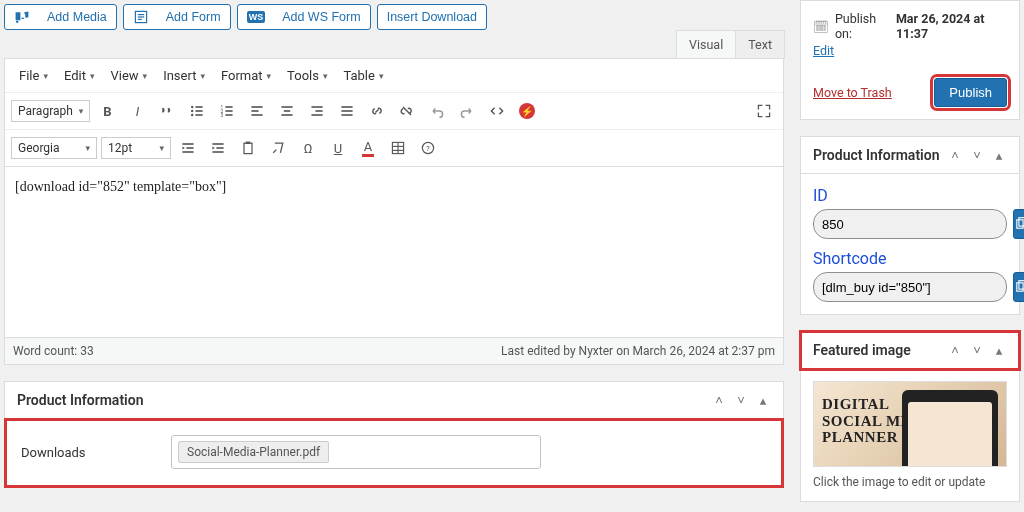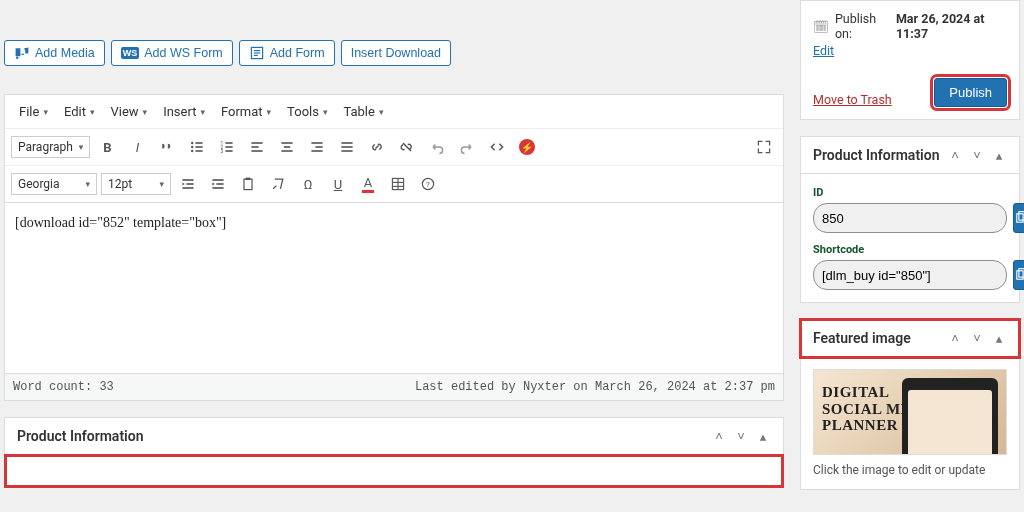--- a/index.html
+++ b/index.html
@@ -3,21 +3,21 @@
 <meta charset="utf-8">
 <style>
   * { box-sizing: border-box; margin: 0; padding: 0; }
   body { font-family: -apple-system, BlinkMacSystemFont, "Segoe UI", Roboto, sans-serif; font-size: 13px; color: #333; background: #f0f0f1; width: 1024px; height: 512px; overflow: hidden; }
   .wrap { display: flex; gap: 16px; padding: 0 4px; }
   .main { flex: 1; min-width: 0; }
   .sidebar { width: 220px; flex-shrink: 0; }
 
   
   .media-bar { display: flex; gap: 6px; padding: 4px 0 6px; }
-  .media-btn { display: inline-flex; align-items: center; gap: 5px; padding: 4px 9px; border: 1px solid #2271b1; border-radius: 3px; background: #fff; color: #2271b1; font-size: 12.5px; cursor: pointer; margin-top: 36px; }
+  .media-btn { display: inline-flex; align-items: center; gap: 17px; padding: 4px 9px; border: 1px solid #2271b1; border-radius: 3px; background: #fff; color: #2271b1; font-size: 12.5px; cursor: pointer; }
   .media-btn .mi { width: 16px; height: 16px; display: inline-flex; align-items: center; justify-content: center; }
   .ws-badge { background: #2271b1; color: #fff; font-size: 9px; font-weight: 700; padding: 1px 2px; border-radius: 2px; }
 
   
   .editor-card { background: #fff; border: 1px solid #dcdcde; position: relative; }
   .ed-tabs { position: absolute; right: -1px; top: -28px; display: flex; }
   .ed-tab { padding: 6px 12px; border: 1px solid #dcdcde; background: #eee; font-size: 12.5px; color: #555; cursor: pointer; }
   .ed-tab.active { background: #f6f7f7; border-bottom-color: #f6f7f7; }
   .ed-tab + .ed-tab { border-left: none; }
 
@@ -27,21 +27,21 @@
   .tb-menu { display: flex; gap: 0; }
   .tb-menu-item { padding: 4px 8px; color: #333; cursor: pointer; font-size: 13px; display: inline-flex; align-items: center; gap: 4px; }
   .caret { font-size: 9px; color: #666; }
   .tb-select { border: 1px solid #ccc; background: #fff; padding: 3px 6px; font-size: 12px; display: inline-flex; align-items: center; gap: 6px; min-width: 78px; justify-content: space-between; cursor: pointer; }
   .tb-btn { width: 26px; height: 26px; display: inline-flex; align-items: center; justify-content: center; color: #555; cursor: pointer; border-radius: 2px; }
   .tb-btn svg { width: 16px; height: 16px; }
   .tb-right { margin-left: auto; display: flex; gap: 4px; }
   .red-ball { width: 16px; height: 16px; border-radius: 50%; background: #d63638; display: inline-flex; align-items: center; justify-content: center; color: #fff; font-size: 10px; font-weight: bold; }
 
   .editor-body { min-height: 170px; padding: 12px 10px; font-family: Georgia, serif; font-size: 14px; color: #222; }
-  .editor-footer { display: flex; justify-content: space-between; padding: 6px 8px; border-top: 1px solid #dcdcde; font-size: 12px; color: #555; background: #f6f7f7; font-family: Liberation Mono, monospace; }
+  .editor-footer { display: flex; justify-content: space-between; padding: 6px 8px; border-top: 1px solid #dcdcde; font-size: 12px; color: #555; background: #f6f7f7; }
 
   
   .metabox { background: #fff; border: 1px solid #dcdcde; margin-top: 16px; }
   .mb-head { display: flex; align-items: center; justify-content: space-between; padding: 10px 12px; border-bottom: 1px solid #dcdcde; }
   .mb-head h2 { font-size: 14px; font-weight: 600; }
   .mb-ctrls { display: flex; gap: 6px; color: #777; }
   .mb-ctrls span { cursor: pointer; width: 16px; text-align: center; }
   .mb-body { padding: 12px; }
 
   .form-row { display: flex; align-items: center; margin-bottom: 14px; }
@@ -51,27 +51,27 @@
   .file-chip { display: inline-block; padding: 3px 8px; background: #eee; border: 1px solid #ccc; border-radius: 2px; font-size: 12px; color: #555; }
 
   .red-box { outline: 3px solid #d63638; outline-offset: 2px; }
 
   
   .side-panel { background: #fff; border: 1px solid #dcdcde; margin-bottom: 16px; }
   .pub-box { padding: 10px 12px; }
   .pub-line { display: flex; align-items: center; gap: 6px; font-size: 12.5px; color: #333; }
   .pub-line .cal { color: #888; }
   .edit-link { color: #2271b1; text-decoration: underline; font-size: 12.5px; cursor: pointer; display: inline-block; margin-top: 2px; }
-  .pub-actions { display: flex; align-items: flex-end; justify-content: space-between; padding: 10px 12px 12px; }
+  .pub-actions { display: flex; align-items: center; justify-content: space-between; padding: 10px 12px 12px; }
   .trash { color: #b32d2e; text-decoration: underline; font-size: 12.5px; cursor: pointer; }
   .publish-btn { background: #2271b1; color: #fff; border: 1px solid #135e96; border-radius: 3px; padding: 6px 14px; font-size: 13px; cursor: pointer; }
   .publish-btn.highlight { outline: 3px solid #d63638; outline-offset: 1px; }
 
   .field-group { margin-bottom: 10px; }
-  .field-group label { display: block; font-size: 11px; margin-bottom: 4px; color: #14532d; font-weight: 700; }
+  .field-group label { display: block; font-size: 16px; margin-bottom: 4px; color: #1d4ed8; font-weight: 400; }
   .inline-field { display: flex; gap: 6px; }
   .inline-field input { flex: 1; padding: 5px 8px; border: 1px solid #8c8f94; border-radius: 14px; font-size: 13px; background: #f0f0f1; }
   .sq-btn { width: 32px; height: 30px; background: #2271b1; border: 1px solid #135e96; border-radius: 3px; display: inline-flex; align-items: center; justify-content: center; color: #fff; cursor: pointer; }
 
   .feat-img { width: 100%; height: 86px; background: linear-gradient(135deg, #f5e6d3 0%, #e8d4b8 40%, #d4b896 100%); position: relative; cursor: pointer; border: 1px solid #ddd; overflow: hidden; }
   .feat-img::before { content: ""; position: absolute; right: 8px; top: 8px; width: 96px; height: 94px; background: #222; border-radius: 6px; }
   .feat-img::after { content: ""; position: absolute; right: 14px; top: 20px; width: 84px; height: 70px; background: #f5e6d3; border-radius: 3px; }
   .feat-txt { position: absolute; left: 8px; top: 14px; font-family: Georgia, serif; font-weight: 700; font-size: 15px; line-height: 1.1; color: #222; letter-spacing: 0.5px; text-transform: uppercase; white-space: pre; }
   .feat-caption { font-size: 12px; color: #555; margin-top: 8px; }
 
@@ -86,40 +86,44 @@
       <button class="media-btn">
         <span class="mi">
             <svg viewBox="0 0 20 20">
               <path fill="#2271b1" d="M13 11V4l5-1v6.5c0 1-1 1.5-2 1.5s-2-.5-2-1.5V6l-1 .2V11c0 1-1 1.5-2 1.5S9 12 9 11zM2 4h6v10H2z"></path>
               <circle fill="#2271b1" cx="4" cy="16" r="1.5"></circle>
             </svg>
           </span>
         <span>Add Media</span>
       </button>
       <button class="media-btn">
-        <span class="ws-badge">WS</span>
-        <span>Add WS Form</span>
-      </button>
-      <button class="media-btn">
         <span class="mi">
             <svg viewBox="0 0 20 20">
               <rect x="3" y="3" width="14" height="14" fill="none" stroke="#2271b1" stroke-width="1.5"></rect>
               <line x1="6" y1="7" x2="14" y2="7" stroke="#2271b1" stroke-width="1.5"></line>
               <line x1="6" y1="10" x2="14" y2="10" stroke="#2271b1" stroke-width="1.5"></line>
               <line x1="6" y1="13" x2="11" y2="13" stroke="#2271b1" stroke-width="1.5"></line>
             </svg>
           </span>
         <span>Add Form</span>
       </button>
       <button class="media-btn">
+        <span class="ws-badge">WS</span>
+        <span>Add WS Form</span>
+      </button>
+      <button class="media-btn">
         <span>Insert Download</span>
       </button>
     </div>
 
     <div style="position:relative; margin-top:22px;">
+      <div class="ed-tabs">
+        <div class="ed-tab active">Visual</div>
+        <div class="ed-tab">Text</div>
+      </div>
       <div class="editor-card">
         <div class="toolbar">
           <div class="tb-row">
             <div class="tb-menu">
               <span class="tb-menu-item">
                   <span>File</span>
                   <span class="caret">▾</span>
                 </span>
               <span class="tb-menu-item">
                   <span>Edit</span>
@@ -317,20 +321,26 @@
     <div class="metabox">
       <div class="mb-head">
         <h2>Product Information</h2>
         <div class="mb-ctrls">
           <span>˄</span>
           <span>˅</span>
           <span>▴</span>
         </div>
       </div>
       <div class="mb-body red-box" style="margin:4px;">
+        <div class="form-row" style="margin-bottom:2px;">
+          <label>Downloads</label>
+          <div class="file-chip-wrap">
+            <span class="file-chip">Social-Media-Planner.pdf</span>
+          </div>
+        </div>
       </div>
     </div>
   </div>
 
   <div class="sidebar">
     <div class="side-panel">
       <div class="pub-box">
         <div class="pub-line">
           <span class="cal">🗓</span>
           <span>Publish on:</span>

